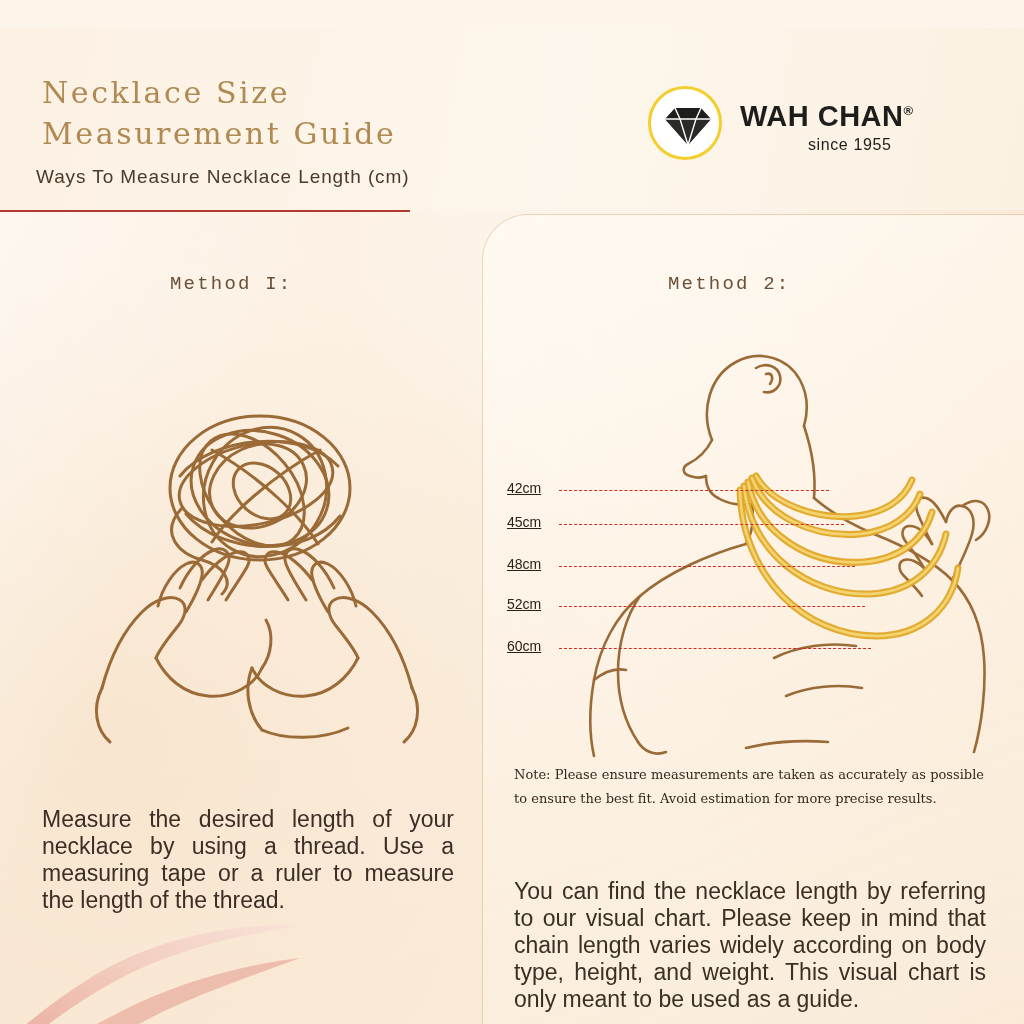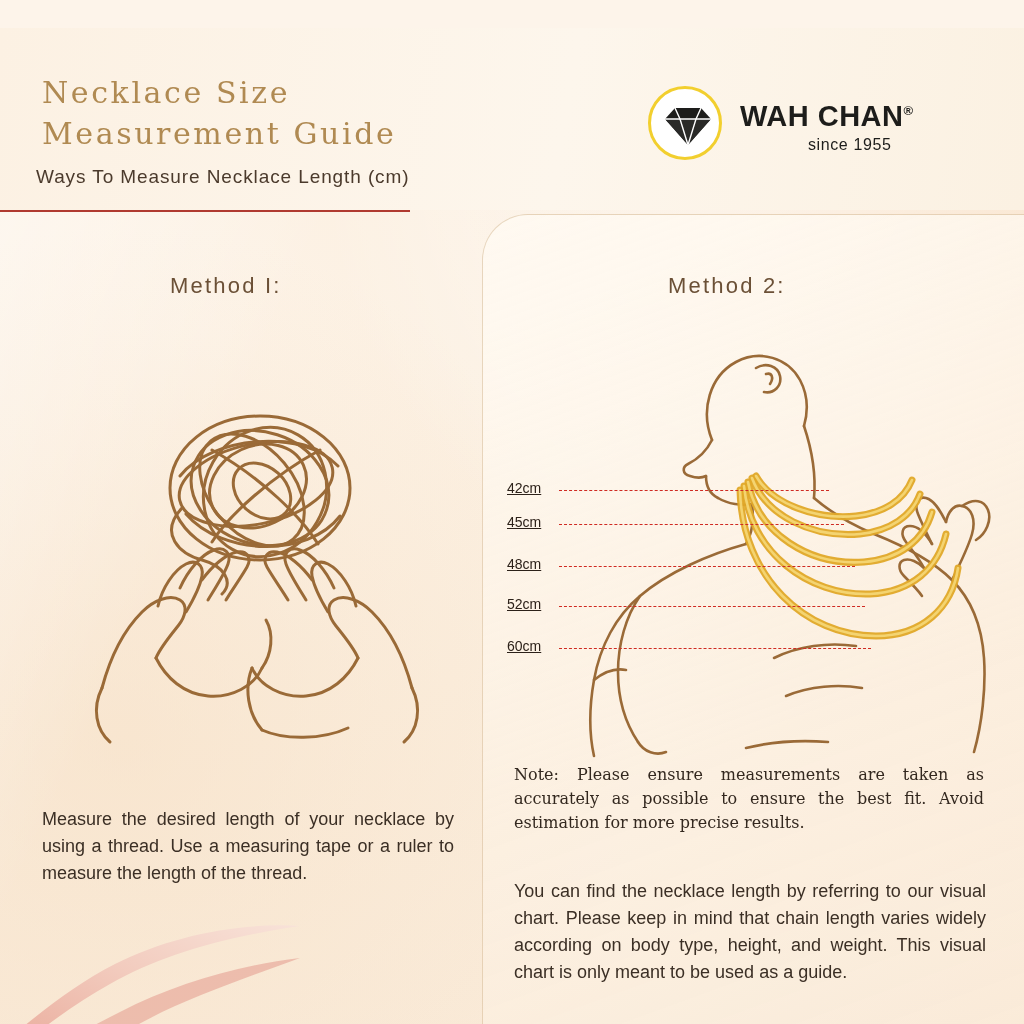--- a/index.html
+++ b/index.html
@@ -141,56 +141,56 @@
     width: 542px; height: 838px;
     background: linear-gradient(160deg, rgba(255,250,242,0.85) 0%, rgba(253,243,230,0.6) 60%, rgba(251,238,222,0.55) 100%);
     border-top-left-radius: 46px;
     border-left: 1px solid rgba(214,186,150,0.55);
     border-top: 1px solid rgba(214,186,150,0.55);
     box-sizing: border-box;
   }
 
   .method-title {
     position: absolute;
-    font-family: Liberation Sans, sans-serif;
-    font-size: 22px;
+    font-family: Liberation Mono, monospace;
+    font-size: 19px;
     letter-spacing: 2.2px;
     color: #6b5036;
   }
   #method1-title { left: 170px; top: 245px; }
   #method2-title { left: 668px; top: 245px; }
 
   
   .thread-art {
     position: absolute;
     left: 62px; top: 330px;
     width: 390px; height: 390px;
   }
 
   .body-text {
     position: absolute;
     font-family: "Liberation Sans", sans-serif;
-    font-size: 18px;
+    font-size: 23px;
     line-height: 27px;
     color: #3b2f25;
     text-align: justify;
   }
   #method1-text {
     left: 42px; top: 778px;
     width: 412px;
   }
   #method2-text {
     left: 514px; top: 850px;
     width: 472px;
   }
   #note-text {
     left: 514px; top: 735px;
     width: 470px;
     font-family: "DejaVu Serif", "Liberation Serif", serif;
-    font-size: 16px;
+    font-size: 13px;
     line-height: 24px;
     color: #33281f;
   }
 
   
   .model-art {
     position: absolute;
     left: 560px; top: 300px;
     width: 464px; height: 430px;
   }

